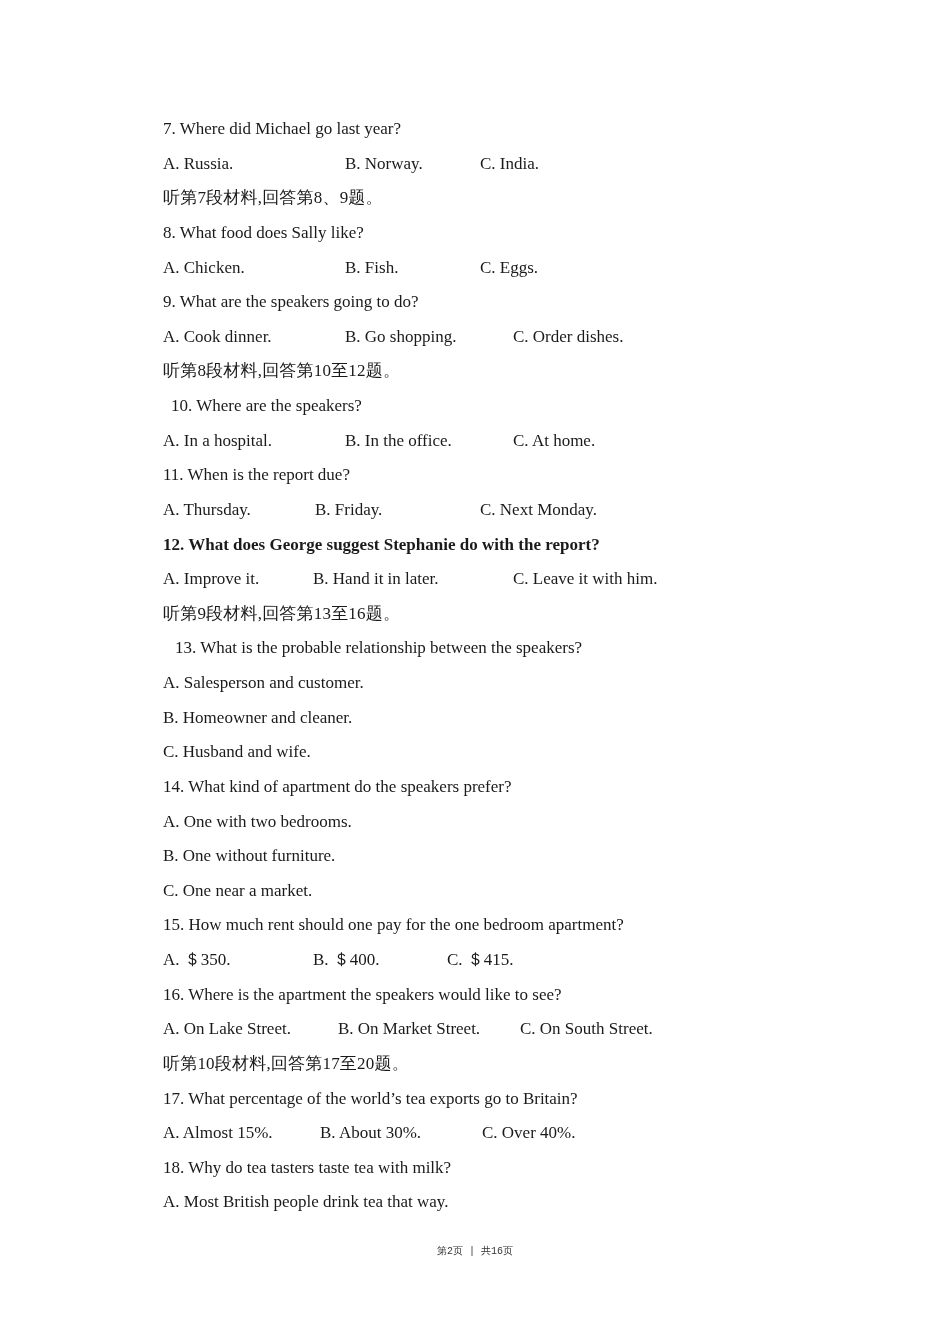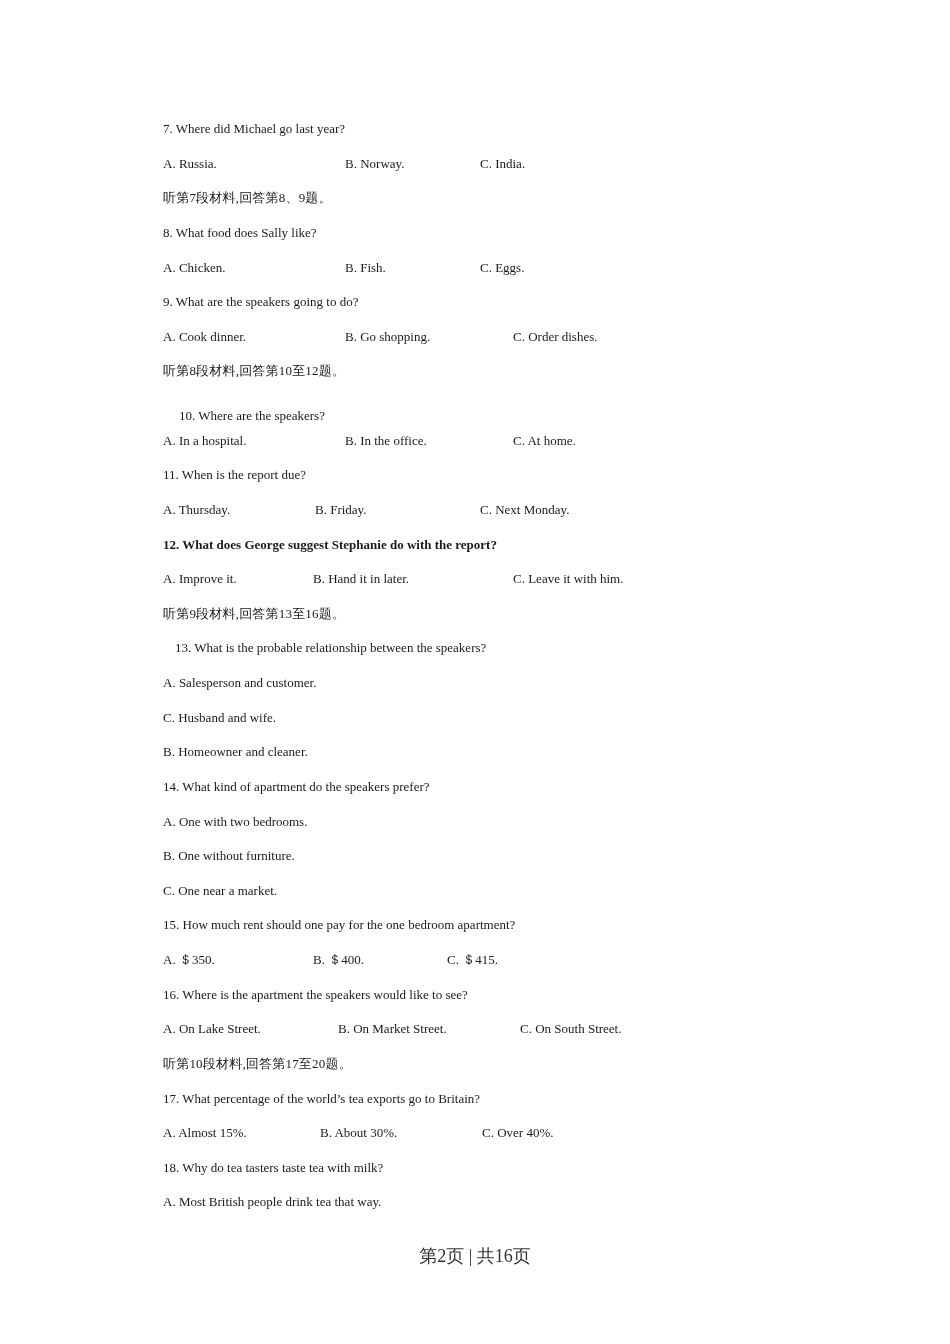--- a/index.html
+++ b/index.html
@@ -18,40 +18,40 @@
   #doc-lines {
     position: absolute;
     left: 163px;
     top: 112px;
     right: 30px;
   }
   .line {
     position: relative;
     height: 34.63px;
     line-height: 34.63px;
-    font-size: 13px;
+    font-size: 17px;
     white-space: nowrap;
   }
   .seg {
     position: absolute;
     top: 0;
     white-space: nowrap;
   }
   .instruction .seg {
     letter-spacing: 0.2px;
   }
   #page-footer {
     position: absolute;
     left: 0;
     width: 100%;
     top: 1244px;
     text-align: center;
-    font-size: 18px;
+    font-size: 10px;
     color: #333333;
-    font-family: Liberation Serif, serif;
+    font-family: Liberation Mono, monospace;
   }
 </style>
 </head>
 <body>
 
 <div id="exam-page">
   <div id="doc-lines">
       <div class="line question">
         <span class="seg" style="left: 0px;">7. Where did Michael go last year?</span>
       </div>
@@ -76,21 +76,21 @@
       </div>
       <div class="line options">
         <span class="seg" style="left: 0px;">A. Cook dinner.</span>
         <span class="seg" style="left: 182px;">B. Go shopping.</span>
         <span class="seg" style="left: 350px;">C. Order dishes.</span>
       </div>
       <div class="line instruction">
         <span class="seg" style="left: 0px;">听第8段材料,回答第10至12题。</span>
       </div>
       <div class="line question">
-        <span class="seg" style="left: 16px; margin-top: 10px;">10. Where are the speakers?</span>
+        <span class="seg" style="left: 8px;">10. Where are the speakers?</span>
       </div>
       <div class="line options">
         <span class="seg" style="left: 0px;">A. In a hospital.</span>
         <span class="seg" style="left: 182px;">B. In the office.</span>
         <span class="seg" style="left: 350px;">C. At home.</span>
       </div>
       <div class="line question">
         <span class="seg" style="left: 0px;">11. When is the report due?</span>
       </div>
       <div class="line options">
@@ -109,24 +109,24 @@
       <div class="line instruction">
         <span class="seg" style="left: 0px;">听第9段材料,回答第13至16题。</span>
       </div>
       <div class="line question">
         <span class="seg" style="left: 12px;">13. What is the probable relationship between the speakers?</span>
       </div>
       <div class="line options">
         <span class="seg" style="left: 0px;">A. Salesperson and customer.</span>
       </div>
       <div class="line options">
-        <span class="seg" style="left: 0px;">C. Husband and wife.</span>
+        <span class="seg" style="left: 0px;">B. Homeowner and cleaner.</span>
       </div>
       <div class="line options">
-        <span class="seg" style="left: 0px;">B. Homeowner and cleaner.</span>
+        <span class="seg" style="left: 0px;">C. Husband and wife.</span>
       </div>
       <div class="line question">
         <span class="seg" style="left: 0px;">14. What kind of apartment do the speakers prefer?</span>
       </div>
       <div class="line options">
         <span class="seg" style="left: 0px;">A. One with two bedrooms.</span>
       </div>
       <div class="line options">
         <span class="seg" style="left: 0px;">B. One without furniture.</span>
       </div>

